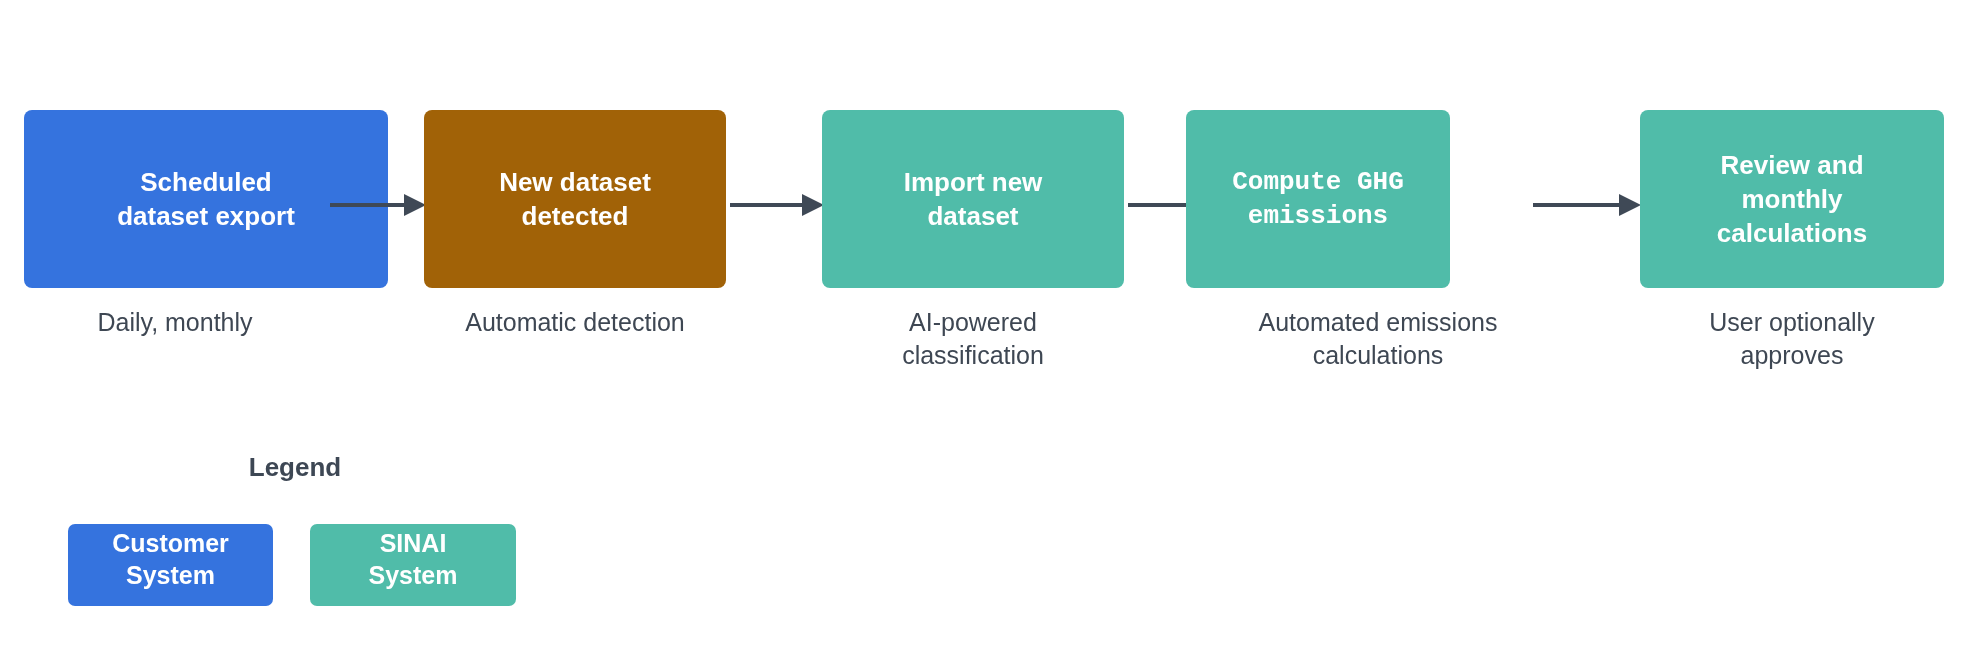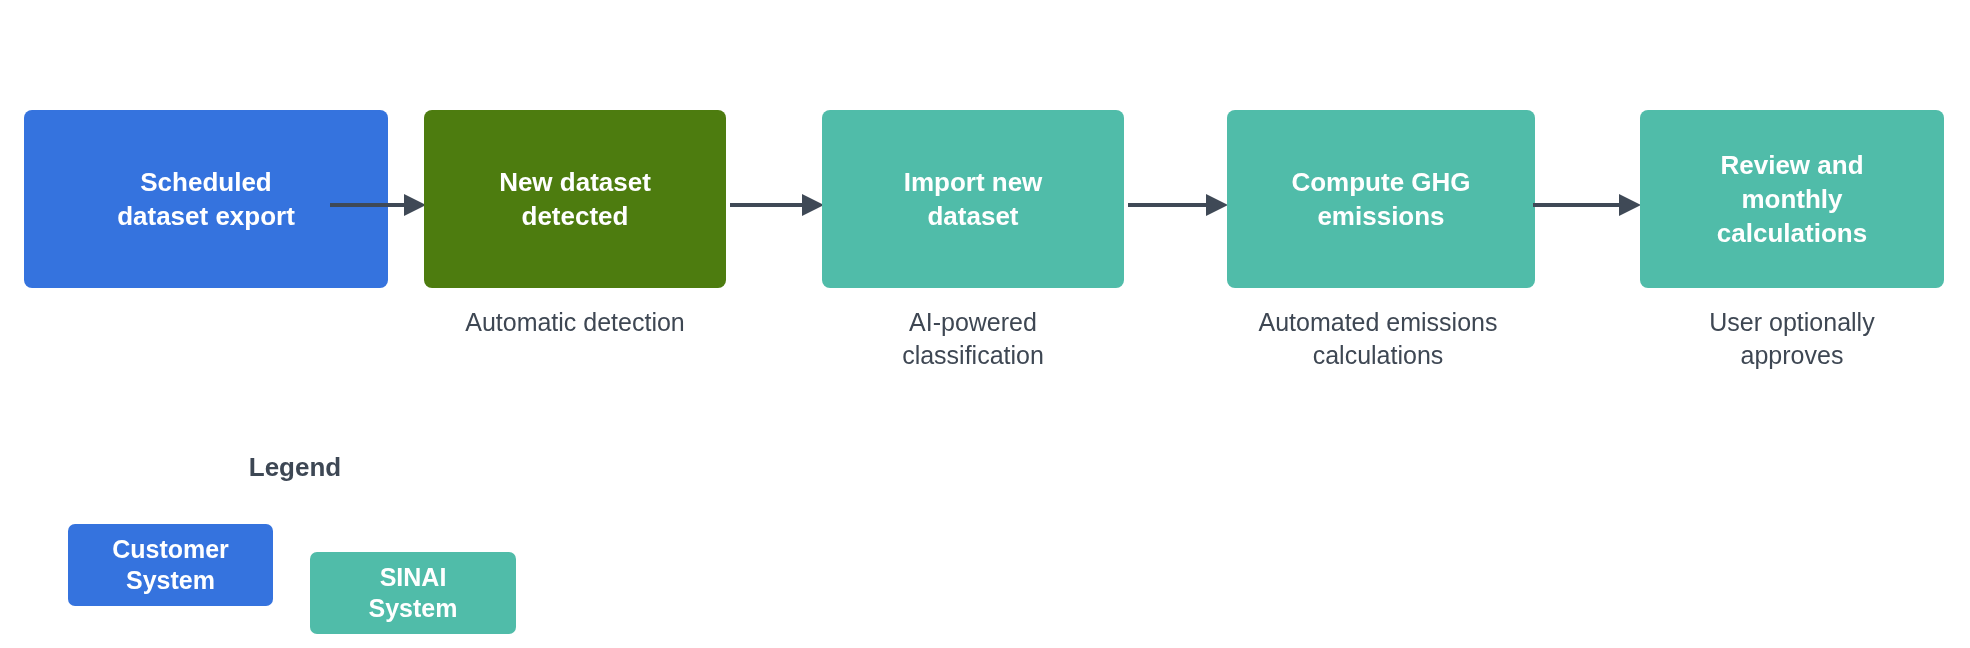--- a/index.html
+++ b/index.html
@@ -76,21 +76,21 @@
     font-size: 25px;
     color: #3e4753;
     line-height: 1.3;
     white-space: pre-line;
   }
 
   
   .n0 { left: 24px;   width: 364px; }
   .n1 { left: 424px;  width: 302px; }
   .n2 { left: 822px;  width: 302px; }
-  .n3 { left: 1227px; width: 308px; }
+  .n3 { left: 1186px; width: 264px; font-family: Liberation Mono, monospace; }
   .n4 { left: 1640px; width: 304px; }
 
   .c0 { left: 24px;   width: 302px; }
   .c1 { left: 424px;  width: 302px; text-align: center; }
   .c2 { left: 822px;  width: 302px; }
   .c3 { left: 1205px; width: 346px; }
   .c4 { left: 1640px; width: 304px; }
 
   
   .arrow {
@@ -145,53 +145,53 @@
     font-weight: bold;
     color: #3d4754;
   }
 
   .legend-item {
     position: absolute;
     top: 524px;
     height: 82px;
     border-radius: 7px;
     display: flex;
-    align-items: center;
     justify-content: center;
     text-align: center;
     color: #ffffff;
     font-size: 25px;
     font-weight: bold;
     line-height: 1.26;
     box-sizing: border-box;
     padding: 4px 10px;
   }
   .legend-item span { white-space: pre-line; display: block; width: 100%; }
   .lg0 { left: 68px;  width: 205px; }
-  .lg1 { left: 310px; width: 206px; margin-top: 28px; }
+  .lg1 { left: 310px; width: 206px; }
 </style>
 </head>
 <body style="background-color: rgb(255, 255, 255);">
 
 <div id="canvas">
 
 
   <div class="flow-row">
 
     <div class="node n0" style="background-color: rgb(53, 115, 222);">
       <span class="node-label">Scheduled
 dataset export</span>
     </div>
+    <div class="node-caption c0">Daily, monthly</div>
 
     <div class="arrow a0">
       <div class="arrow-line" style="background-color: rgb(63, 73, 86);"></div>
       <div class="arrow-head" style="border-left-color: rgb(63, 73, 86);"></div>
     </div>
 
-    <div class="node n1" style="background-color: #4d7c0f;">
+    <div class="node n1" style="background-color: #a16207;">
       <span class="node-label">New dataset
 detected</span>
     </div>
     <div class="node-caption c1">Automatic detection</div>
 
     <div class="arrow a1">
       <div class="arrow-line" style="background-color: rgb(63, 73, 86);"></div>
       <div class="arrow-head" style="border-left-color: rgb(63, 73, 86);"></div>
     </div>
 

